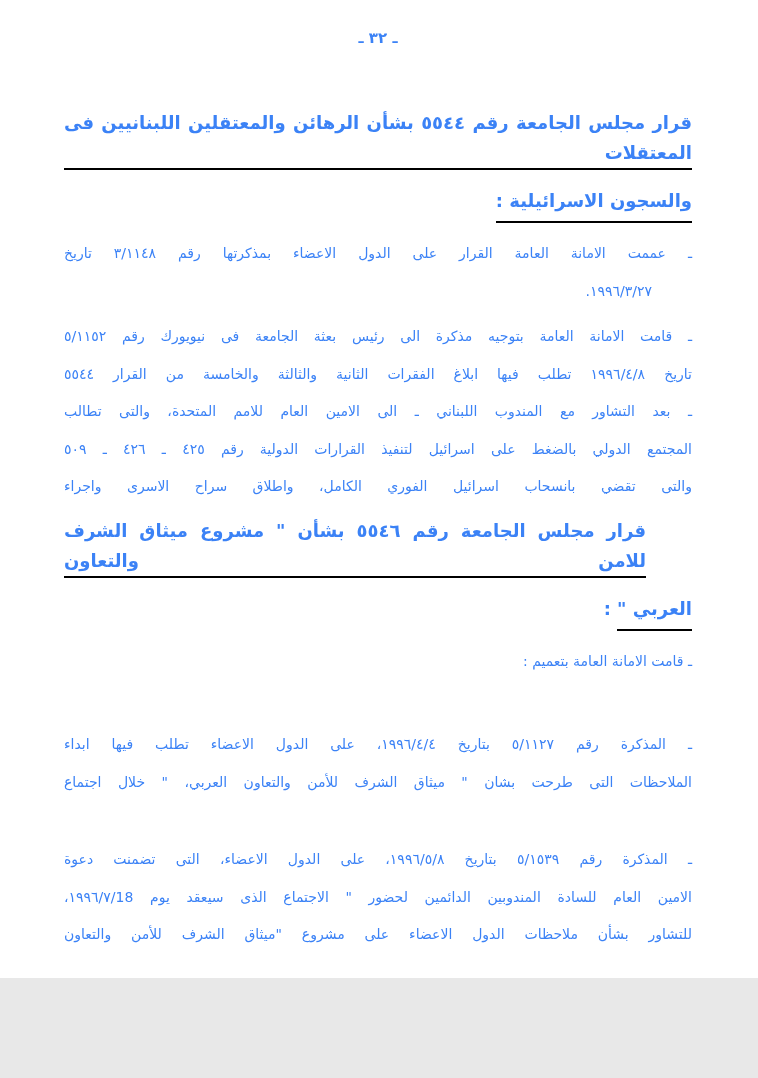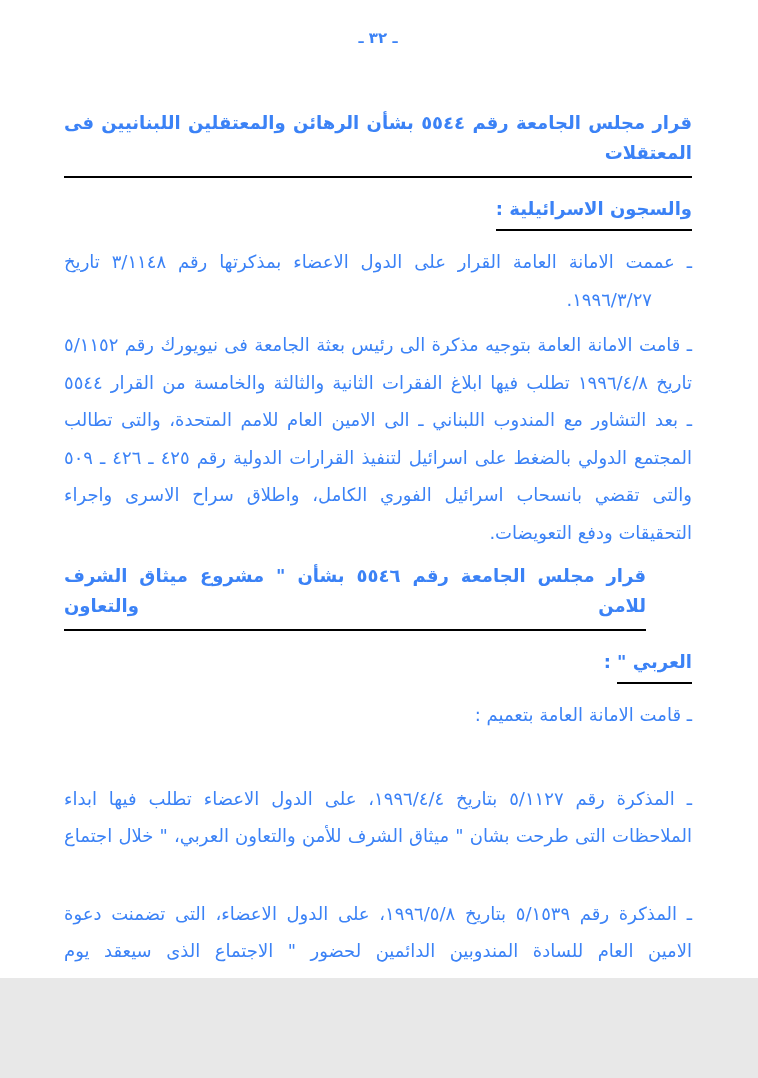--- a/index.html
+++ b/index.html
@@ -22,37 +22,36 @@
   }
   .pagenum {
     text-align: center;
     font-size: 15px;
     font-weight: bold;
     letter-spacing: 2px;
     line-height: 20px;
   }
   .line {
     direction: rtl;
-    font-size: 18px;
+    font-size: 14px;
     line-height: 37.5px;
   }
   .just {
     text-align: justify;
     text-align-last: justify;
   }
   .start {
     text-align: right;
   }
   .heading {
     font-weight: bold;
     font-size: 18px;
   }
   .h-l1 {
     line-height: 30px;
-    padding-bottom: 8px;
     border-bottom: 2.5px solid #000;
     text-align: justify;
     text-align-last: justify;
   }
   .h-l2 {
     margin-top: 16px;
     line-height: 30px;
     text-align: right;
   }
   .uline {
@@ -86,37 +85,36 @@
     <div class="line just">ـ عممت الامانة العامة القرار على الدول الاعضاء بمذكرتها رقم ٣/١١٤٨  تاريخ</div>
     <div class="line date-line">١٩٩٦/٣/٢٧.</div>
   </div>
 
   <div class="p2">
     <div class="line just">ـ قامت الامانة العامة بتوجيه مذكرة الى رئيس بعثة الجامعة فى نيويورك رقم ٥/١١٥٢</div>
     <div class="line just">تاريخ ١٩٩٦/٤/٨ تطلب فيها ابلاغ الفقرات الثانية والثالثة والخامسة من القرار ٥٥٤٤</div>
     <div class="line just">ـ بعد التشاور مع المندوب اللبناني ـ  الى الامين العام للامم المتحدة، والتى تطالب</div>
     <div class="line just">المجتمع الدولي بالضغط على اسرائيل لتنفيذ القرارات الدولية رقم ٤٢٥ ـ ٤٢٦ ـ ٥٠٩</div>
     <div class="line just">والتى تقضي بانسحاب اسرائيل الفوري الكامل، واطلاق سراح الاسرى واجراء</div>
-    <div class="line start">التحقيقات ودفع التعويضات.</div>
   </div>
 
   <div class="heading sec5546-heading">
     <div class="h-l1">قرار مجلس الجامعة  رقم ٥٥٤٦ بشأن " مشروع ميثاق الشرف للامن والتعاون</div>
     <div class="h-l2"><span class="uline">العربي "</span><span> :</span></div>
   </div>
 
   <div class="p3">
     <div class="line start">ـ قامت الامانة العامة بتعميم :</div>
   </div>
 
   <div class="p4">
     <div class="line just">ـ المذكرة رقم ٥/١١٢٧ بتاريخ ١٩٩٦/٤/٤، على الدول الاعضاء تطلب فيها ابداء</div>
     <div class="line just">الملاحظات التى طرحت بشان " ميثاق الشرف للأمن والتعاون العربي، " خلال اجتماع</div>
   </div>
 
   <div class="p5">
     <div class="line just">ـ المذكرة رقم ٥/١٥٣٩ بتاريخ ١٩٩٦/٥/٨، على الدول الاعضاء، التى  تضمنت دعوة</div>
-    <div class="line just">الامين العام للسادة المندوبين الدائمين لحضور " الاجتماع الذى سيعقد يوم ١٩٩٦/٧/22،</div>
+    <div class="line just">الامين العام للسادة المندوبين الدائمين لحضور " الاجتماع الذى سيعقد يوم ١٩٩٦/٧/18،</div>
     <div class="line just">للتشاور بشأن ملاحظات الدول الاعضاء على مشروع "ميثاق الشرف للأمن والتعاون</div>
 
   </div>
 
 </div>
 
 </body></html>

